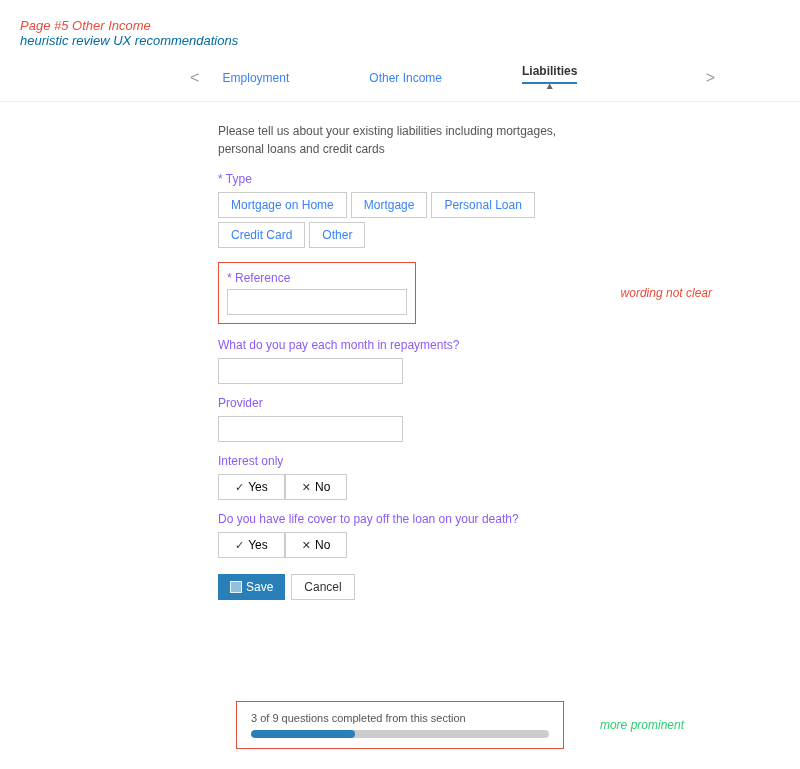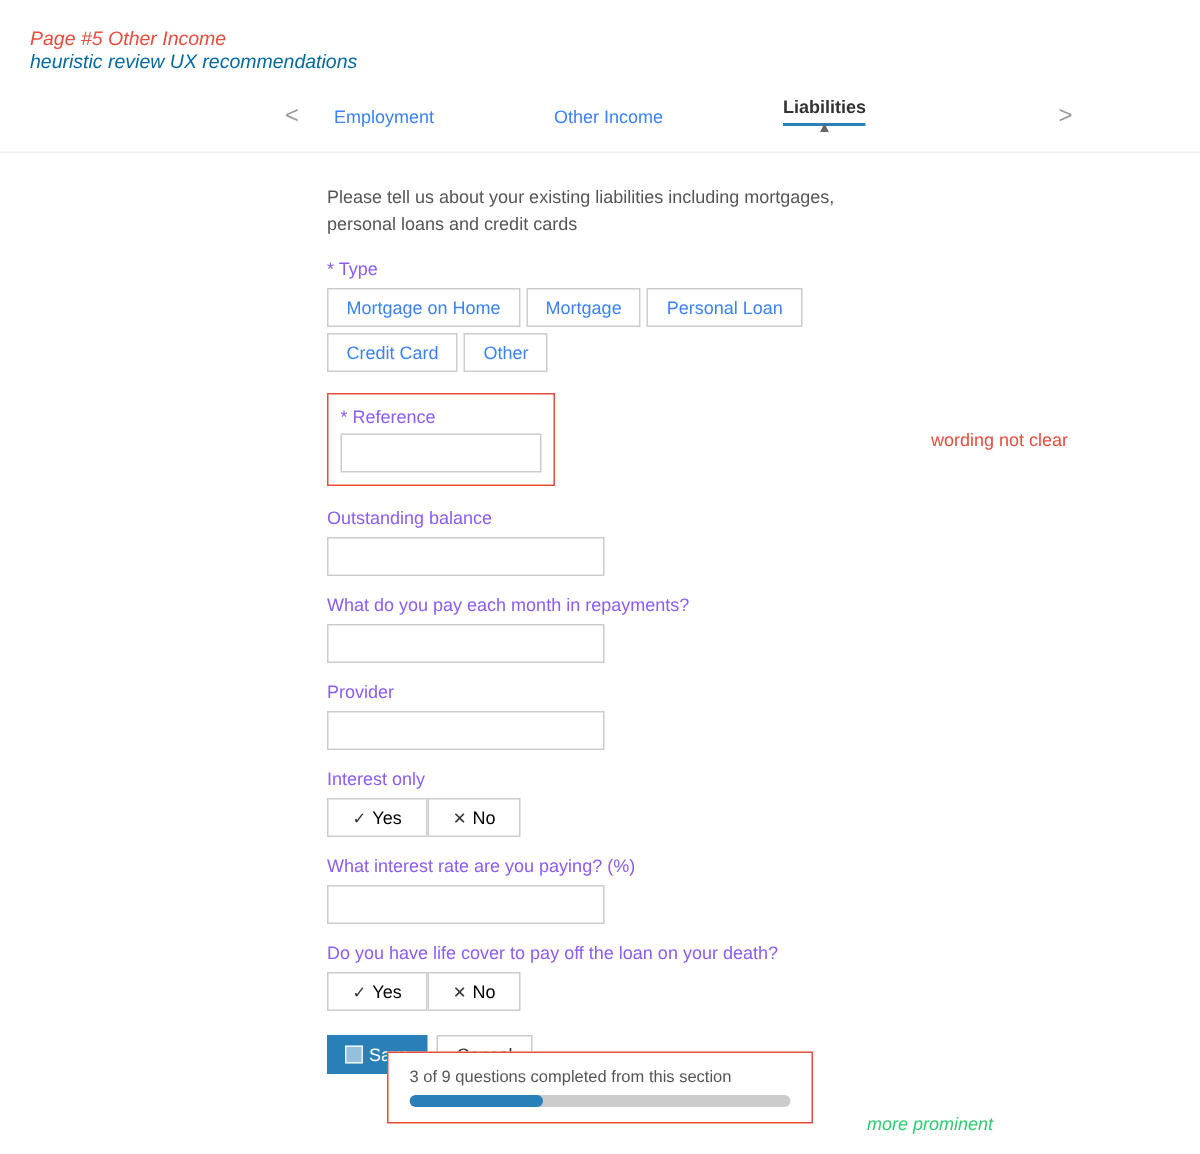--- a/index.html
+++ b/index.html
@@ -112,40 +112,41 @@
     }
 
     
     .reference-section {
       margin-bottom: 14px;
       position: relative;
     }
     .reference-box {
       border: 1px solid #e74c3c;
       padding: 8px;
-      width: 152px;
+      width: 198px;
     }
     .reference-box .field-label {
       margin-bottom: 4px;
       font-size: 12px;
     }
     .reference-input {
       width: 100%;
       border: 1px solid #ccc;
       padding: 4px 6px;
       font-size: 12px;
       height: 26px;
     }
     .annotation-red {
       position: absolute;
       right: -130px;
       top: 50%;
       transform: translateY(-50%);
       color: #e74c3c;
       font-size: 12px;
+      font-style: italic;
     }
 
     
     .field-section {
       margin-bottom: 12px;
     }
     .text-input {
       border: 1px solid #ccc;
       padding: 4px 6px;
       font-size: 12px;
@@ -198,21 +199,21 @@
       font-size: 12px;
       cursor: pointer;
     }
 
     
     .progress-section {
       position: absolute;
       bottom: 20px;
       left: 50%;
       transform: translateX(-50%);
-      width: 284px;
+      width: 328px;
     }
     .progress-box {
       border: 1px solid #e74c3c;
       padding: 10px 14px;
       background: #fff;
     }
     .progress-text {
       font-size: 11px;
       color: #555;
       margin-bottom: 6px;
@@ -231,21 +232,20 @@
     }
     .annotation-green {
       position: absolute;
       right: -120px;
       top: 50%;
       transform: translateY(-50%);
       color: #2ecc71;
       font-size: 12px;
       font-style: italic;
       white-space: nowrap;
-      margin-top: 24px;
     }
   </style>
 </head>
 <body>
 
 <div class="page-header">
   <div class="page-title">Page #5  Other Income</div>
   <div class="page-subtitle">heuristic review UX recommendations</div>
 </div>
 
@@ -284,24 +284,20 @@
   </div>
 
   <div class="reference-section">
     <div class="reference-box">
       <span class="field-label">* Reference</span>
       <input class="reference-input" type="text" placeholder="" style="">
     </div>
     <span class="annotation-red">wording not clear</span>
   </div>
 
-  <div class="field-section">
-    <span class="field-label">Outstanding balance</span>
-    <input class="text-input" type="text" style="">
-  </div>
 
   <div class="field-section">
     <span class="field-label">What do you pay each month in repayments?</span>
     <input class="text-input" type="text" style="">
   </div>
 
   <div class="field-section">
     <span class="field-label">Provider</span>
     <input class="text-input" type="text" style="">
   </div>
@@ -313,24 +309,20 @@
         <span class="tick">✓</span>
         <span>Yes</span>
       </button>
       <button class="toggle-btn">
         <span class="cross">✕</span>
         <span>No</span>
       </button>
     </div>
   </div>
 
-  <div class="field-section">
-    <span class="field-label">What interest rate are you paying? (%)</span>
-    <input class="text-input" type="text" style="">
-  </div>
 
   <div class="field-section">
     <span class="field-label">Do you have life cover to pay off the loan on your death?</span>
     <div class="toggle-group">
       <button class="toggle-btn">
         <span class="tick">✓</span>
         <span>Yes</span>
       </button>
       <button class="toggle-btn">
         <span class="cross">✕</span>

